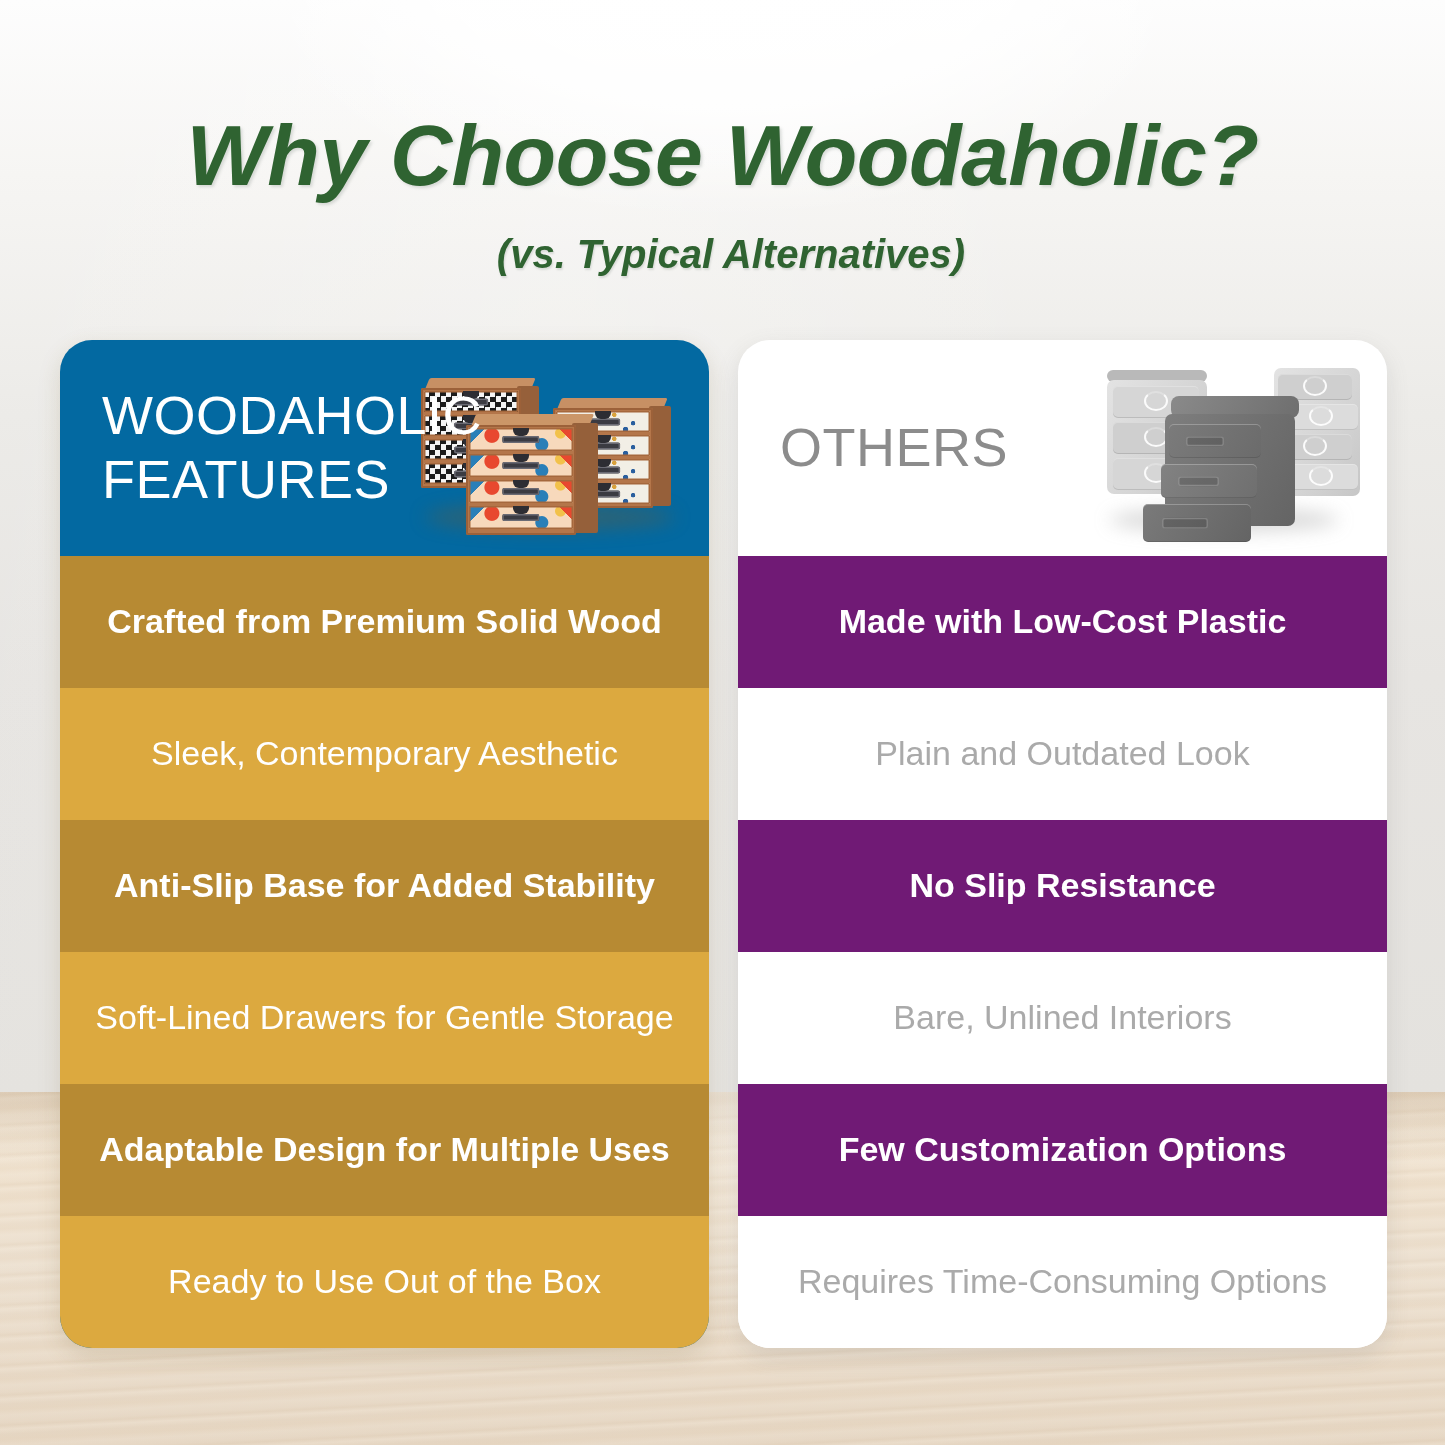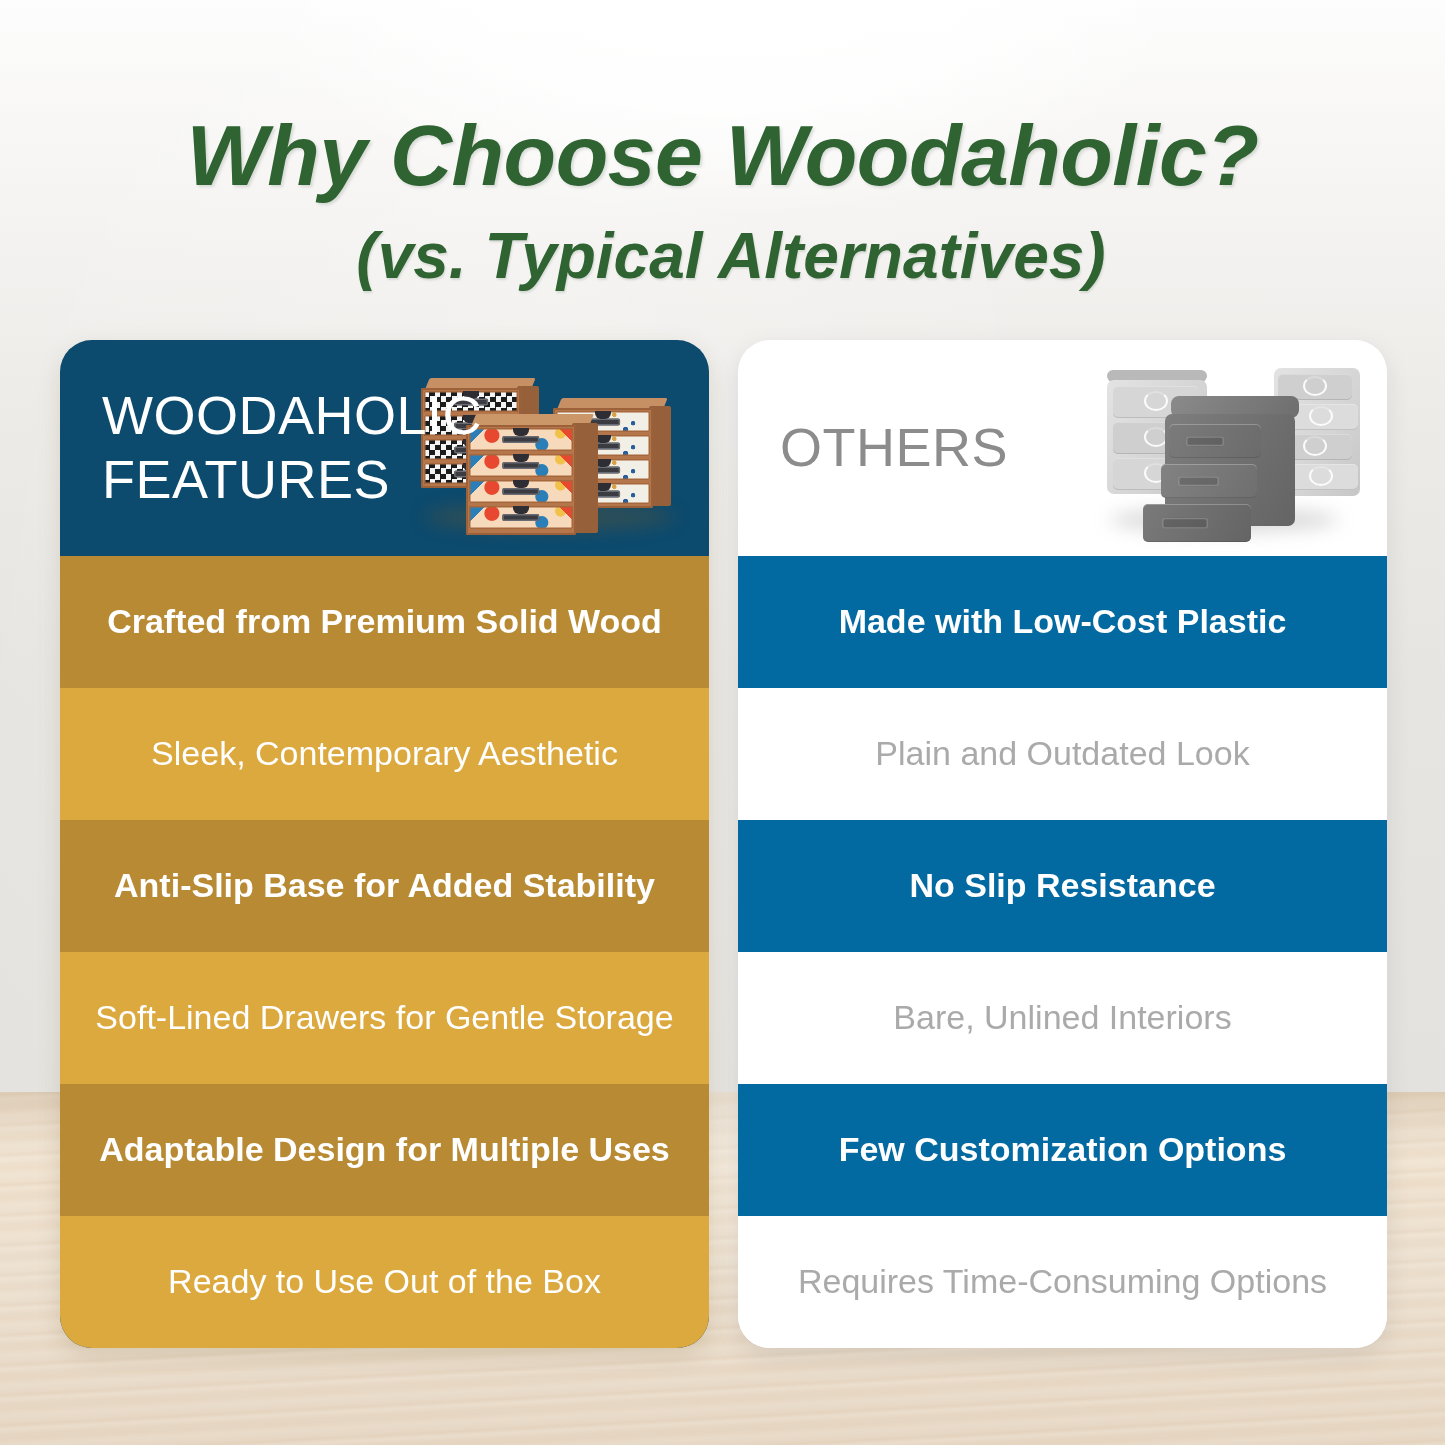--- a/index.html
+++ b/index.html
@@ -88,26 +88,26 @@
     font-size: 86px;
     font-weight: bold;
     font-style: italic;
     color: #2f6331;
     letter-spacing: -0.5px;
     line-height: 1.0;
     margin: 8px;
     text-shadow: 2px 2px 3px rgba(120,130,125,0.25);
   }
   #subtitle {
-    font-size: 64px;
+    font-size: 40px;
     font-weight: bold;
     font-style: italic;
     color: #2f6331;
     line-height: 1.0;
-    margin: 26px 0 0 0;
+    margin: 36px 0 0 0;
     text-shadow: 1px 2px 2px rgba(120,130,125,0.22);
     padding-left: 17px;
   }
 
   
   #compare {
     position: absolute;
     left: 60px;
     top: 340px;
     width: 1327px;
@@ -118,21 +118,21 @@
   }
   .panel {
     width: 649px;
     border-radius: 32px;
     overflow: hidden;
     display: flex;
     flex-direction: column;
     position: relative;
   }
   .panel-left {
-    background: #0c4a6e;
+    background: #0369a1;
     box-shadow: 0 8px 22px rgba(120,98,48,0.18);
     justify-content: center;
   }
   .panel-right {
     background: #ffffff;
     box-shadow: 0 8px 22px rgba(110,110,110,0.16);
   }
 
   .panel-head {
     height: 216px;
@@ -181,21 +181,21 @@
     white-space: nowrap;
   }
   
   .panel-left .row.dark  { background: #b78a33; }
   .panel-left .row.light { background: #dca93f; }
   .panel-left .row-text  { color: #ffffff; }
   .panel-left .row.dark .row-text { font-weight: bold; }
   .panel-left .row.light .row-text { font-weight: normal; }
 
   
-  .panel-right .row.dark  { background: #0369a1; }
+  .panel-right .row.dark  { background: #701a75; }
   .panel-right .row.light { background: #ffffff; }
   .panel-right .row.dark  .row-text { color: #ffffff; font-weight: bold; }
   .panel-right .row.light .row-text { color: #aaaaaa; font-weight: normal; }
 
   
   .wood-unit { position: absolute; }
   .wu-top {
     position: absolute;
     background: #c08a5a;
     border-radius: 2px;

